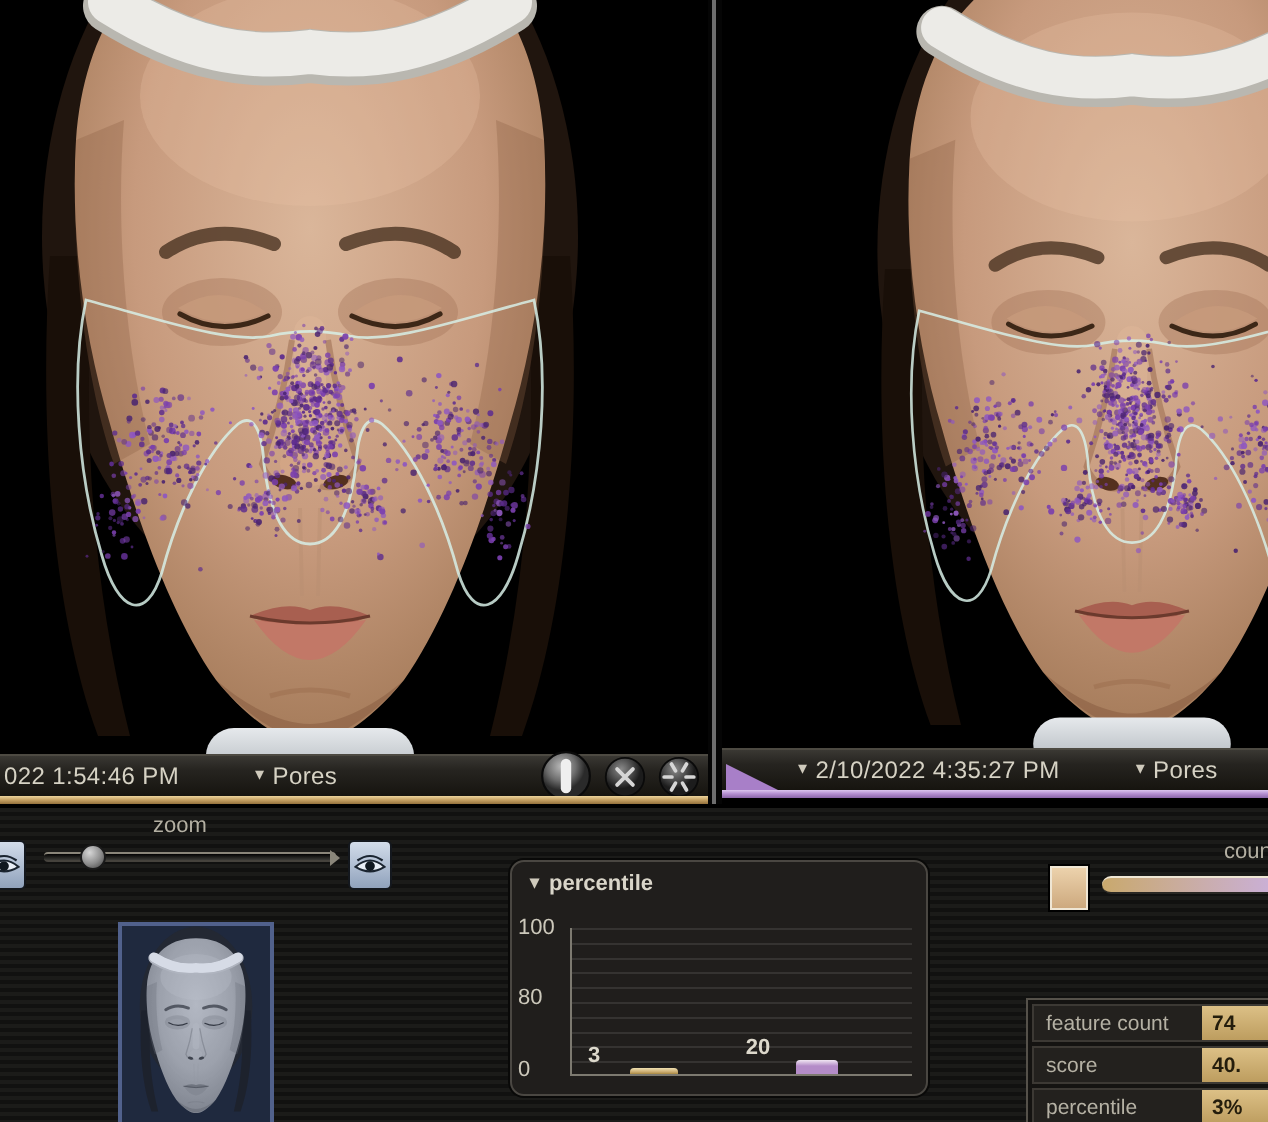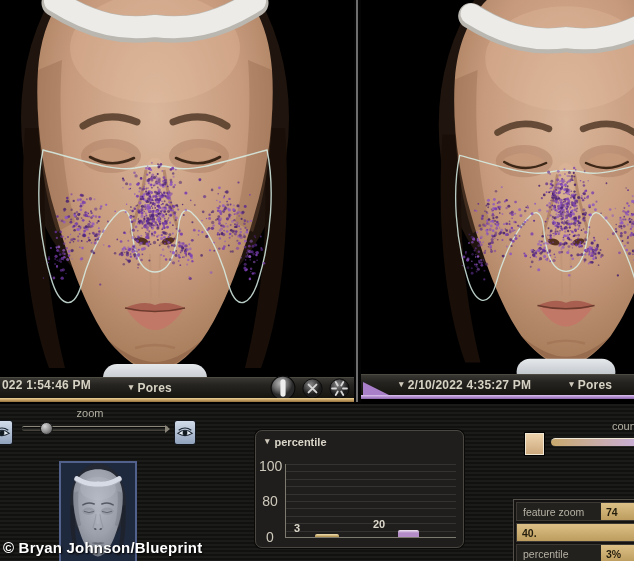--- a/index.html
+++ b/index.html
@@ -9,23 +9,23 @@
 
   
   .viewport{position:absolute;top:0;height:402px;background:#000;overflow:hidden;}
   .viewport.left{left:0;width:354px;}
   .viewport.right{left:361px;width:273px;}
   .viewport svg.face{position:absolute;top:0;left:0;background:#000;display:block;}
   .divider{position:absolute;left:354px;top:0;width:7px;height:402px;background:#050505;}
   .divider::after{content:"";position:absolute;left:2px;top:0;width:2px;height:100%;background:#6e6e6e;}
 
   
-  .capture-bar{position:absolute;left:0;width:100%;height:21px;display:flex;
+  .capture-bar{position:absolute;left:0;width:100%;height:21px;display:flex;align-items:center;
      background:linear-gradient(180deg,#3a3833 0%,#262420 35%,#16140f 100%);
-     border-top:1px solid #4d4a42;color:#d6d2c4;font-size:12px;font-weight:bold;letter-spacing:.2px;}
+     border-top:1px solid #4d4a42;color:#d6d2c4;font-size:12px;font-weight:normal;letter-spacing:.2px;}
   .viewport.left  .capture-bar{bottom:4px;}
   .viewport.right .capture-bar{bottom:7px;}
   .underline{position:absolute;left:0;width:100%;height:4px;}
   .underline.gold{bottom:0;background:linear-gradient(180deg,#ecd49c,#c9a567 45%,#94713c);}
   .underline.purple{bottom:3px;background:linear-gradient(180deg,#dcc6ee,#b691d2 45%,#8a65a8);}
   .tri-marker{position:absolute;left:2px;bottom:7px;width:0;height:0;
      border-bottom:13px solid #a87fc8;border-right:26px solid transparent;}
   .ts{margin-left:2px;white-space:nowrap;cursor:default;}
   .dd{display:flex;align-items:center;gap:4px;white-space:nowrap;cursor:pointer;}
   .viewport.left  .dd{margin-left:38px;}
@@ -62,21 +62,21 @@
   .thumb::after{content:"";position:absolute;inset:0;background:rgba(70,92,140,.22);}
 
   
   .chart-panel{position:absolute;left:255px;top:26px;width:209px;height:118px;
      background:#201e1c;border:1px solid #4a4742;border-radius:7px;box-shadow:0 0 0 1px #090908;}
   .chart-header{position:absolute;left:9px;top:5px;display:flex;align-items:center;gap:5px;
      font-size:11px;font-weight:bold;color:#d9d5c9;cursor:pointer;}
   .plot{position:absolute;left:29px;top:33px;width:171px;height:74px;
      border-left:1px solid #7d7a70;border-bottom:1px solid #7d7a70;
      background:repeating-linear-gradient(180deg,#353331 0 1px,transparent 1px 7.4px);}
-  .ytick{position:absolute;font-size:14px;color:#ccc8bb;text-align:center;width:22px;}
+  .ytick{position:absolute;font-size:11px;color:#ccc8bb;text-align:left;width:22px;}
   .ytick.t100{left:3px;top:27px;}
   .ytick.t50{left:3px;top:62px;}
   .ytick.t0{left:3px;top:98px;}
   .bar{position:absolute;bottom:0;border-radius:2px 2px 0 0;}
   .bar.b0{left:29px;width:24px;}
   .bar.b1{left:112px;width:21px;}
   .bar-label{position:absolute;font-size:11px;font-weight:bold;color:#dcd8cb;text-align:center;width:24px;}
   .bar-label.l0{left:29px;}
   .bar-label.l1{left:111px;}
 
@@ -2186,27 +2186,27 @@
       <div class="bar-label l0" style="top: 91px;">3</div>
       <div class="bar-label l1" style="top: 87px;">20</div>
     </div>
 
     <div class="fade-swatch"></div>
     <div class="fade-slider"></div>
     <div class="fade-label">count</div>
 
     <div class="ftable">
       <div class="frow">
-        <div class="flabel">feature zoom</div>
+        <div class="flabel">feature count</div>
         <div class="fvalue">74</div>
       </div>
       <div class="frow">
+        <div class="flabel">score</div>
         <div class="fvalue">40.</div>
       </div>
       <div class="frow">
         <div class="flabel">percentile</div>
         <div class="fvalue">3%</div>
       </div>
     </div>
 
-    <div class="watermark">© Bryan Johnson/Blueprint</div>
   </div>
 </div>
 
 </body></html>

